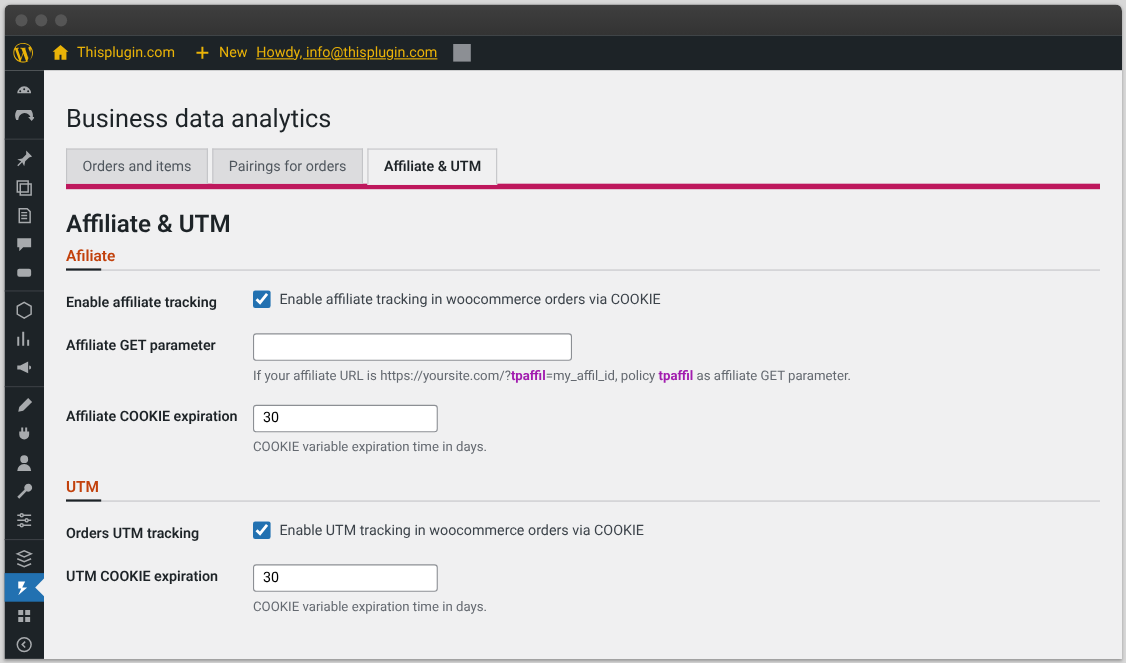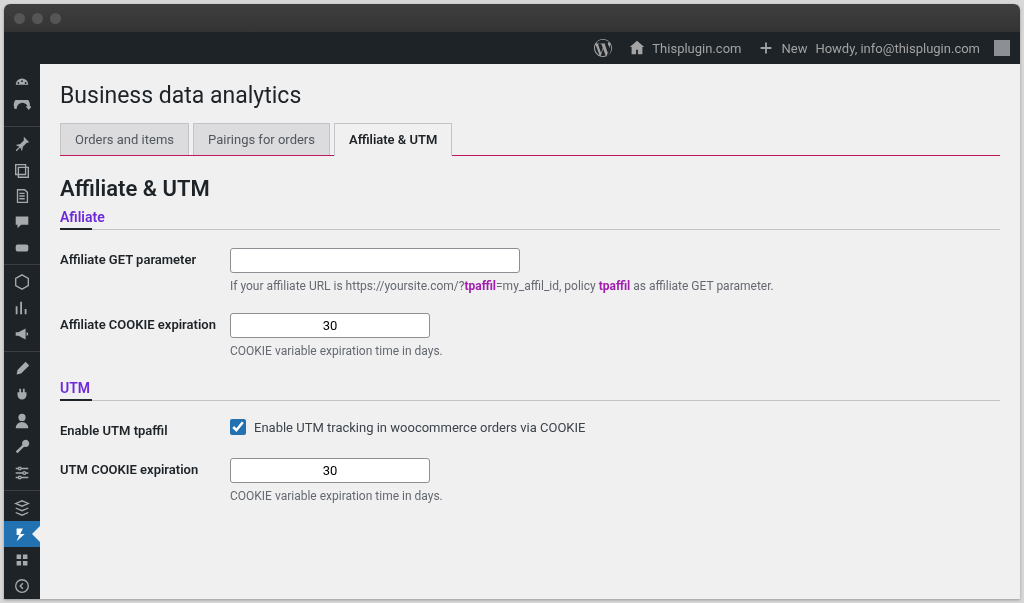--- a/index.html
+++ b/index.html
@@ -1,47 +1,47 @@
 <!DOCTYPE html>
 <html><head>
   <meta charset="utf-8">
   <style>
     * { margin:0; padding:0; box-sizing:border-box; font-family:-apple-system,BlinkMacSystemFont,"Segoe UI",Roboto,sans-serif; }
     body { background:#d8d8d8; padding:4px; }
     .window { width:1016px; height:595px; background:#f0f0f1; border-radius:6px 6px 0 0; overflow:hidden; position:relative; box-shadow:0 1px 3px rgba(0,0,0,0.3); }
     .titlebar { height:28px; background:linear-gradient(180deg,#3f3f3f,#333333); display:flex; align-items:center; padding-left:10px; gap:7px; }
     .dot { width:11px; height:11px; border-radius:50%; background:#555555; }
-    .adminbar { height:32px; background:#1d2327; color:#a3a3a3; display:flex; align-items:center; justify-content:flex-end; font-size:13px; padding:0 10px 0 0; }
+    .adminbar { height:32px; background:#1d2327; color:#eab308; display:flex; align-items:center; justify-content:flex-start; font-size:13px; padding:0 10px 0 0; }
     .adminbar-left { display:flex; align-items:center; gap:0; }
     .adminbar-left .ab-item { display:flex; align-items:center; gap:6px; padding:0 8px; height:32px; cursor:pointer; }
-    .adminbar-right { display:flex; align-items:center; gap:14px; }
+    .adminbar-right { display:flex; align-items:center; gap:14px;text-decoration:underline; }
     .avatar-sm { width:16px; height:16px; background:#8c8f94; }
     .layout { display:flex; height:calc(100% - 60px); }
     .adminmenu { width:36px; background:#1d2327; display:flex; flex-direction:column; padding-top:6px; }
     .menu-item { height:28px; display:flex; align-items:center; justify-content:center; color:#a7aaad; cursor:pointer; position:relative; }
     .menu-item.active { background:#2271b1; color:#fff; }
     .menu-item.active:after { content:""; position:absolute; right:-0px; top:50%; transform:translateY(-50%); width:0; height:0; border:8px solid transparent; border-right-color:#f0f0f1; }
     .menu-divider { height:5px; border-bottom:1px solid #3b3f44; margin-bottom:4px; }
-    .content { flex:1; padding:18px 20px; overflow:auto; background:#f0f0f1; }
+    .content { flex:1; padding:30px 20px; overflow:auto; background:#f0f0f1; }
     h1.page-title { font-size:23px; font-weight:400; color:#1d2327; margin-bottom:14px; }
-    .tabs { display:flex; border-bottom:1px solid #be185d; margin-bottom:20px; }
+    .tabs { display:flex; border-bottom:5px solid #be185d; margin-bottom:20px; }
     .tab { padding:8px 14px; font-size:13px; background:#dcdcde; border:1px solid #c3c4c7; border-bottom:none; margin-right:4px; cursor:pointer; color:#50575e; }
     .tab.active { background:#f0f0f1; border-bottom:1px solid #f0f0f1; margin-bottom:-1px; color:#1d2327; font-weight:600; }
     h2.section-title { font-size:22px; font-weight:600; margin-bottom:8px; color:#1d2327; }
     .section-desc { font-size:13px; color:#3c434a; margin-bottom:22px; }
-    h3.subgroup { font-size:14px; font-weight:600; color:#6d28d9; padding-bottom:4px; margin-bottom:6px; border-bottom:1px solid #c3c4c7; position:relative; }
+    h3.subgroup { font-size:14px; font-weight:600; color:#c2410c; padding-bottom:4px; margin-bottom:6px; border-bottom:1px solid #c3c4c7; position:relative; }
     h3.subgroup:after { content:""; position:absolute; left:0; bottom:-1px; width:32px; height:2px; background:#1d2327; }
     .form-row { display:flex; align-items:flex-start; padding:12px 0 8px; }
     .form-label { width:170px; font-size:13px; font-weight:600; color:#1d2327; padding-top:4px; }
     .form-field { flex:1; font-size:13px; color:#3c434a; }
     .form-field label.cb { display:flex; align-items:center; gap:8px; }
     .form-field input[type=checkbox] { width:16px; height:16px; accent-color:#2271b1; }
     .form-field input[type=text] { border:1px solid #8c8f94; border-radius:3px; padding:4px 8px; font-size:13px; background:#fff; }
     .input-wide { width:290px; }
-    .input-narrow { width:200px;text-align:center; }
+    .input-narrow { width:168px; }
     .hint { font-size:12px; color:#646970; margin-top:6px; }
     .hint b { font-weight:700; color:#a21caf; }
     svg { width:18px; height:18px; fill:currentColor; }
   </style>
 </head>
 <body>
 
 <div class="window">
   <div class="titlebar">
     <div class="dot"></div>
@@ -185,20 +185,29 @@
       <div class="tabs">
         <div class="tab">Orders and items</div>
         <div class="tab">Pairings for orders</div>
         <div class="tab active">Affiliate &amp; UTM</div>
       </div>
 
       <h2 class="section-title">Affiliate &amp; UTM</h2>
 
       <h3 class="subgroup">Afiliate</h3>
 
+      <div class="form-row">
+        <div class="form-label">Enable affiliate tracking</div>
+        <div class="form-field">
+          <label class="cb">
+            <input type="checkbox" checked="" style="">
+            <span>Enable affiliate tracking in woocommerce orders via COOKIE</span>
+          </label>
+        </div>
+      </div>
 
       <div class="form-row">
         <div class="form-label">Affiliate GET parameter</div>
         <div class="form-field">
           <input type="text" class="input-wide" value="" style="">
           <div class="hint">
             <span>If your affiliate URL is https://yoursite.com/?</span><b>tpaffil</b><span>=my_affil_id, policy </span><b>tpaffil</b><span> as affiliate GET parameter.</span>
           </div>
         </div>
       </div>
@@ -207,21 +216,21 @@
         <div class="form-label">Affiliate COOKIE expiration</div>
         <div class="form-field">
           <input type="text" class="input-narrow" value="30" style="">
           <div class="hint">COOKIE variable expiration time in days.</div>
         </div>
       </div>
 
       <h3 class="subgroup" style="margin-top:14px;">UTM</h3>
 
       <div class="form-row">
-        <div class="form-label">Enable UTM tpaffil</div>
+        <div class="form-label">Orders UTM tracking</div>
         <div class="form-field">
           <label class="cb">
             <input type="checkbox" checked="" style="">
             <span>Enable UTM tracking in woocommerce orders via COOKIE</span>
           </label>
         </div>
       </div>
 
       <div class="form-row">
         <div class="form-label">UTM COOKIE expiration</div>

